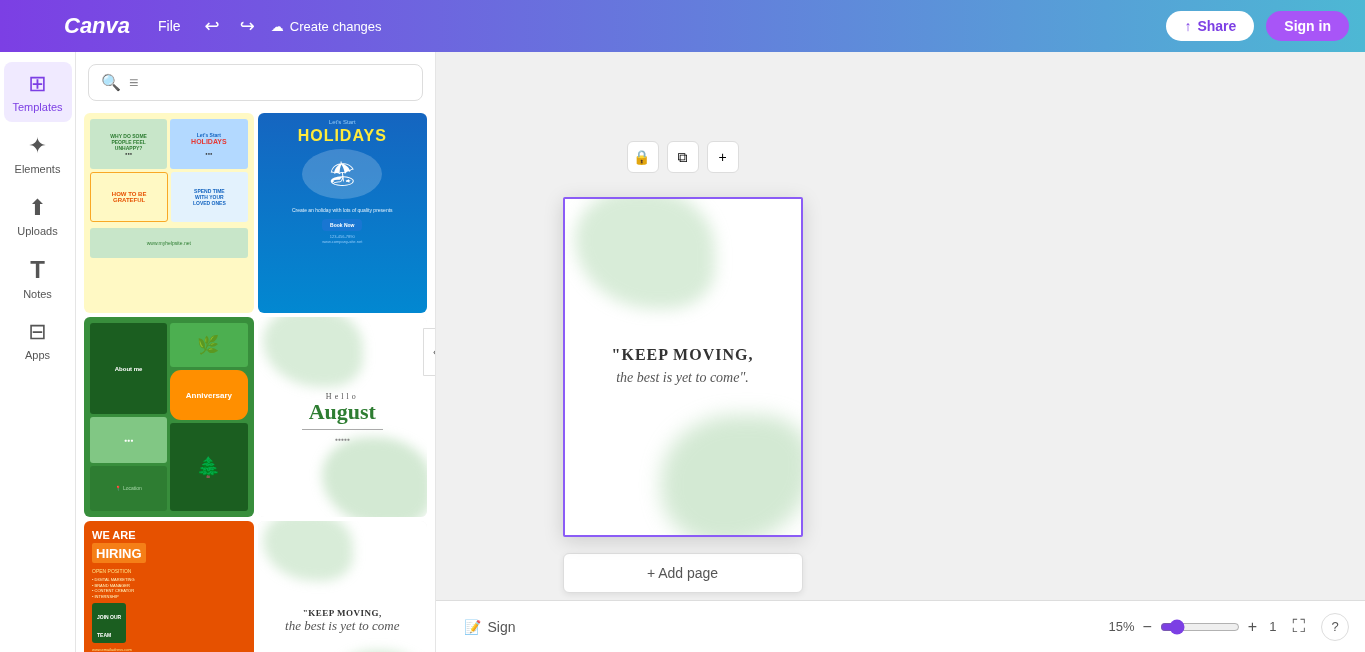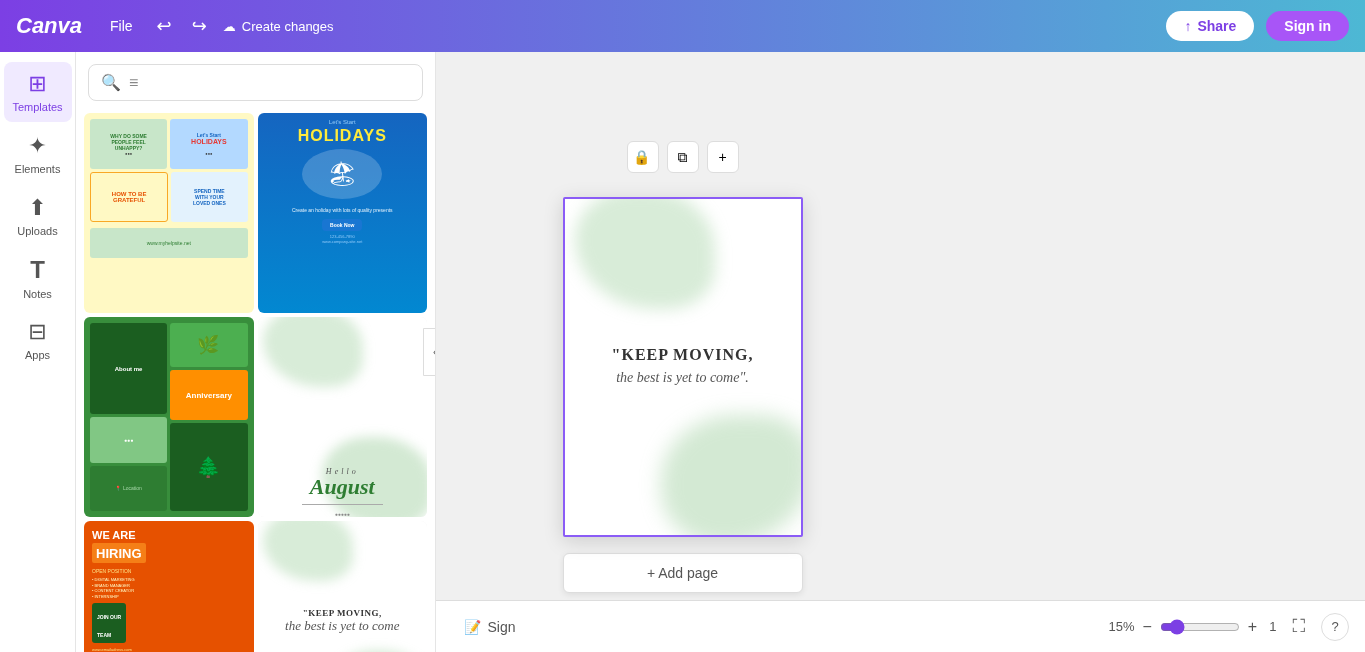--- a/index.html
+++ b/index.html
@@ -16,20 +16,21 @@
       padding: 0 16px;
       gap: 12px;
       z-index: 100;
     }
     #header .logo {
       font-size: 22px;
       font-weight: bold;
       color: white;
       font-style: italic;
       margin-right: 8px;
+      margin-left: 48px;
     }
     #header .file-btn {
       color: white;
       font-size: 14px;
       background: none;
       border: none;
       cursor: pointer;
       padding: 4px 8px;
     }
     #header .icon-btn {
@@ -420,24 +421,23 @@
       flex-direction: column;
       padding: 6px;
       position: relative;
     }
     .tpl4-box {
       background: white;
       height: 100%;
       display: flex;
       flex-direction: column;
       align-items: center;
-      justify-content: flex-end;
+      justify-content: center;
       position: relative;
       overflow: hidden;
-      font-style: italic;
     }
     .tpl5-box {
       background: #e65100;
       height: 100%;
       display: flex;
       flex-direction: column;
       padding: 8px;
     }
     .tpl6-box {
       background: white;
@@ -542,21 +542,21 @@
     <div class="template-card">
       <div class="tpl3-box">
         <div style="display:grid;grid-template-columns:1fr 1fr;gap:3px;height:100%">
           <div style="display:flex;flex-direction:column;gap:3px">
             <div style="background:#1b5e20;border-radius:3px;flex:2;display:flex;align-items:center;justify-content:center;font-size:6px;color:white;font-weight:bold">About me</div>
             <div style="background:#81c784;border-radius:3px;flex:1;display:flex;align-items:center;justify-content:center;font-size:5px;color:white">●●●</div>
             <div style="background:#2e7d32;border-radius:3px;flex:1;display:flex;align-items:center;justify-content:center;font-size:5px;color:#a5d6a7">📍 Location</div>
           </div>
           <div style="display:flex;flex-direction:column;gap:3px">
             <div style="background:#4caf50;border-radius:3px;flex:1;overflow:hidden;display:flex;align-items:center;justify-content:center;font-size:18px">🌿</div>
-            <div style="background:#ff8f00;border-radius:3px;padding:3px;flex:1;display:flex;align-items:center;justify-content:center">
+            <div style="background:#ff8f00;border-radius:11px;padding:3px;flex:1;display:flex;align-items:center;justify-content:center">
               <span style="font-size:8px;color:white;font-weight:bold">Anniversary</span>
             </div>
             <div style="background:#1b5e20;border-radius:3px;flex:2;overflow:hidden;display:flex;align-items:center;justify-content:center;font-size:20px">🌲</div>
           </div>
         </div>
       </div>
     </div>
 
     <div class="template-card">
       <div class="tpl4-box">

